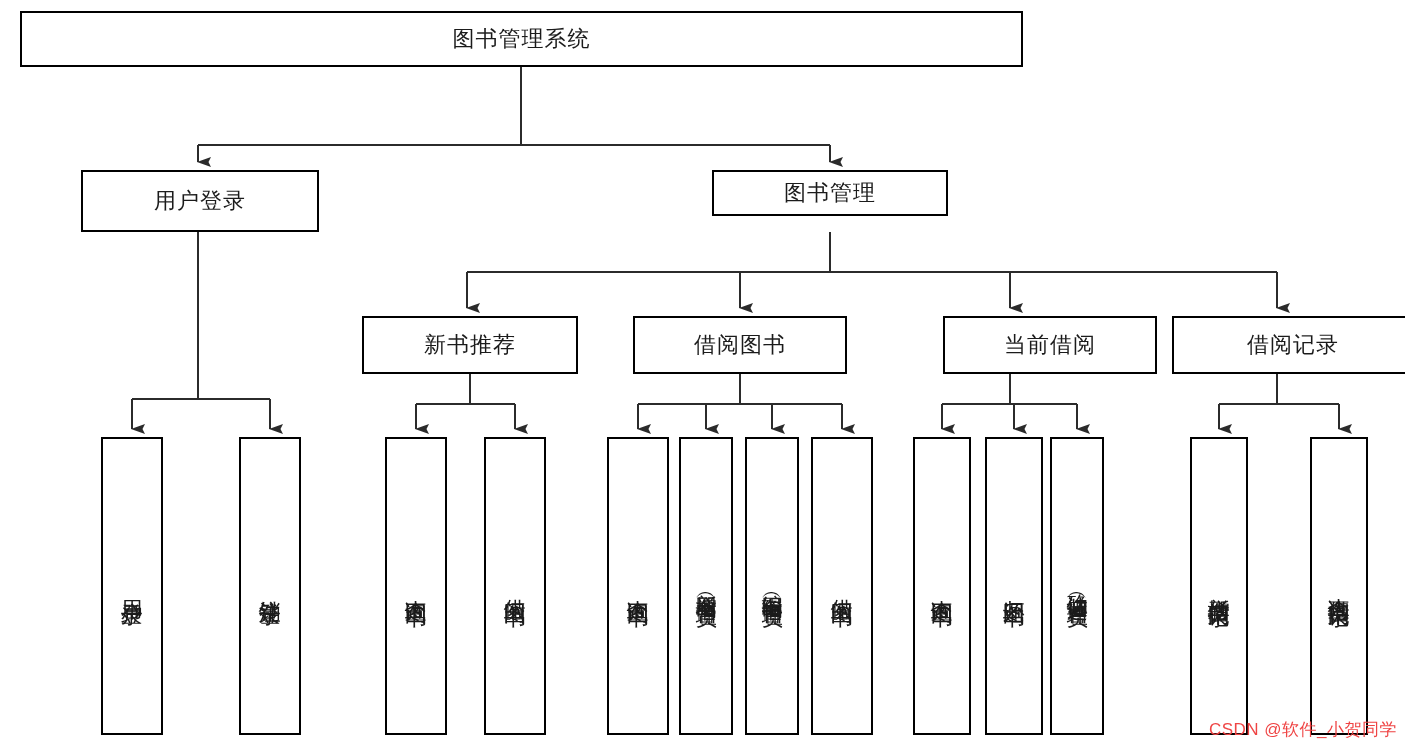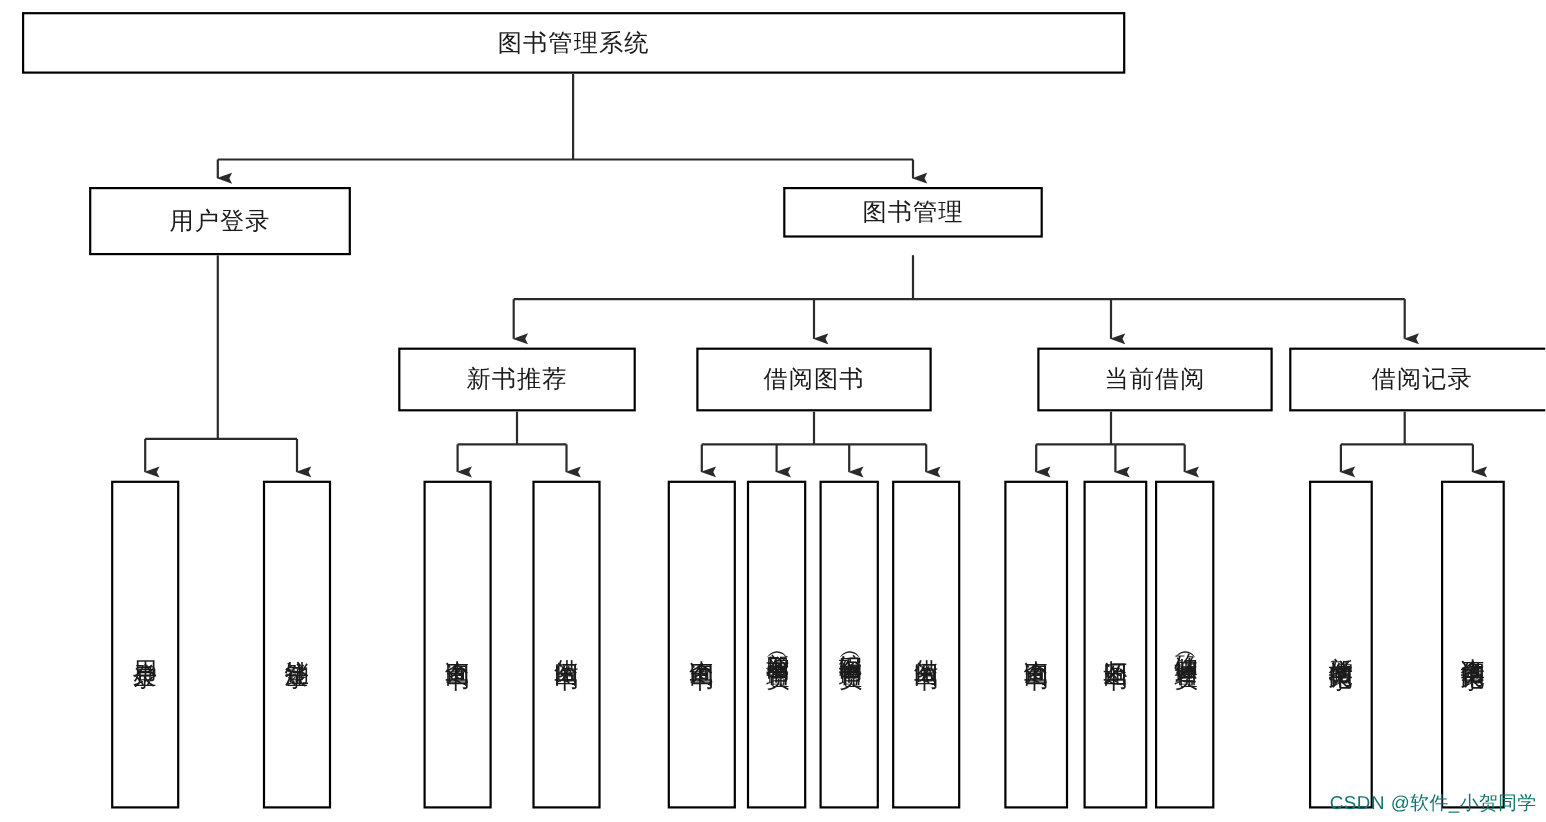--- a/index.html
+++ b/index.html
@@ -62,21 +62,21 @@
     fill: none;
   }
   .arrowhead {
     fill: #2b2b2b;
   }
   .watermark {
     position: absolute;
     right: 8px;
     bottom: 6px;
     font-size: 17px;
-    color: #0f766e;
+    color: #ef4444;
     letter-spacing: 0.5px;
     white-space: nowrap;
   }
 </style>
 </head>
 <body>
 
 <div id="canvas">
 
   <svg class="links" viewBox="0 0 1405 747">

